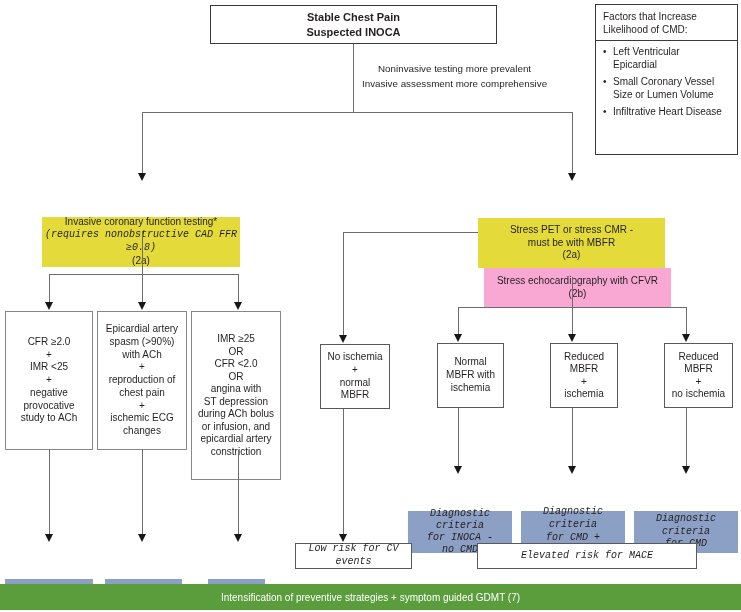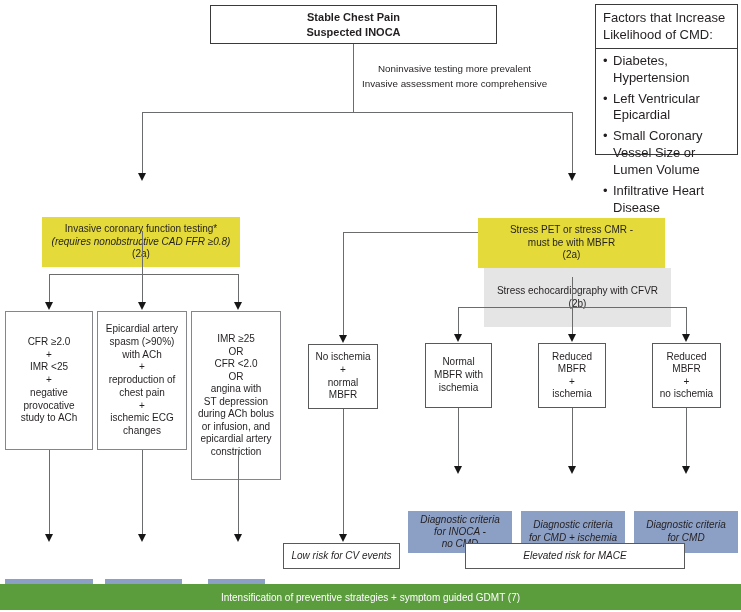--- a/index.html
+++ b/index.html
@@ -7,32 +7,32 @@
     position:relative;width:741px;height:612px;background:#fff;overflow:hidden;
     font-family:"Liberation Sans",sans-serif;color:#231f20;
   }
   .box{
     position:absolute;box-sizing:border-box;display:flex;flex-direction:column;
     align-items:center;justify-content:center;text-align:center;
     font-size:10px;line-height:1.28;white-space:pre-line;
   }
   .border-dark{border:1.5px solid #3a3a3a;background:#fff;}
   .border-gray{border:1.5px solid #848689;background:#fff;}
-  .border-thin{border:1px solid #58595b;background:#fff;}
+  .border-thin{border:1px solid #58595b;background:#fff;margin-left:12px;}
   .bold{font-weight:bold;}
-  .italic{font-style:italic;}
+  .italic{font-style:italic;font-family:Liberation Mono, monospace;}
   .fill{border:none;margin-top:36px;}
   .vline{position:absolute;width:1.2px;background:#6b6c6e;}
   .hline{position:absolute;height:1.2px;background:#6b6c6e;}
   .arr{position:absolute;width:0;height:0;margin-left:-4.5px;
     border-left:4.5px solid transparent;border-right:4.5px solid transparent;
     border-top:8px solid #161616;}
   
   #factors{position:absolute;left:595px;top:4px;width:143px;height:151px;
-    box-sizing:border-box;border:1.5px solid #3a3a3a;background:#fff;font-size:13px;line-height:1.3;}
+    box-sizing:border-box;border:1.5px solid #3a3a3a;background:#fff;font-size:10px;line-height:1.3;}
   #factors .ftitle{padding:5px 7px 4px 7px;border-bottom:1.5px solid #3a3a3a;}
   #factors ul{margin:4px 4px 0 6px;padding:0;list-style:none;}
   #factors li{position:relative;padding:0 2px 4px 11px;max-width:112px;}
   #factors li::before{content:"\2022";position:absolute;left:1px;top:0;}
   .note{position:absolute;font-size:9.8px;line-height:1.5;white-space:pre-line;text-align:left;}
   .footer{position:absolute;left:0;top:584px;width:741px;height:26px;display:flex;
     align-items:center;justify-content:center;color:#fff;font-size:10px;}
   sup{font-size:7px;vertical-align:super;line-height:0;}
 </style>
 </head>
@@ -41,41 +41,40 @@
 <div id="canvas">
 
   <div class="box border-dark bold" style="left:210px;top:5px;width:287px;height:39px;font-size:11px;">
     <span>Stable Chest Pain</span>
     <span>Suspected INOCA</span>
   </div>
 
   <div id="factors">
     <div class="ftitle">Factors that Increase Likelihood of CMD:</div>
     <ul>
-      <li>Diabetes, Hypertension</li>
       <li>Left Ventricular Epicardial</li>
       <li>Small Coronary Vessel Size or Lumen Volume</li>
       <li>Infiltrative Heart Disease</li>
     </ul>
   </div>
 
   <div class="note" style="left:362px;top:62px;text-align:center;">Noninvasive testing more prevalent
 Invasive assessment more comprehensive</div>
 
   <div class="box fill" style="left: 42px; top: 181px; width: 198px; height: 50px; background-color: rgb(228, 219, 58);">
     <span>Invasive coronary function testing*</span>
     <span class="italic">(requires nonobstructive CAD FFR ≥0.8)</span>
     <span>(2a)</span>
   </div>
 
   <div class="box fill" style="left: 478px; top: 182px; width: 187px; height: 50px; background-color: rgb(228, 219, 58);">Stress PET or stress CMR -
 must be with MBFR
 (2a)</div>
 
-  <div class="box fill" style="left: 484px; top: 232px; width: 187px; height: 59px; background-color: #e5e5e5;">Stress echocardiography with CFVR
+  <div class="box fill" style="left: 484px; top: 232px; width: 187px; height: 40px; background-color: #f9a8d4;">Stress echocardiography with CFVR
 (2b)</div>
 
   <div class="box border-gray" style="left:5px;top:311px;width:88px;height:139px;">CFR ≥2.0
 +
 IMR &lt;25
 +
 negative
 provocative
 study to ACh</div>
   <div class="box border-gray" style="left:97px;top:311px;width:90px;height:139px;">Epicardial artery

